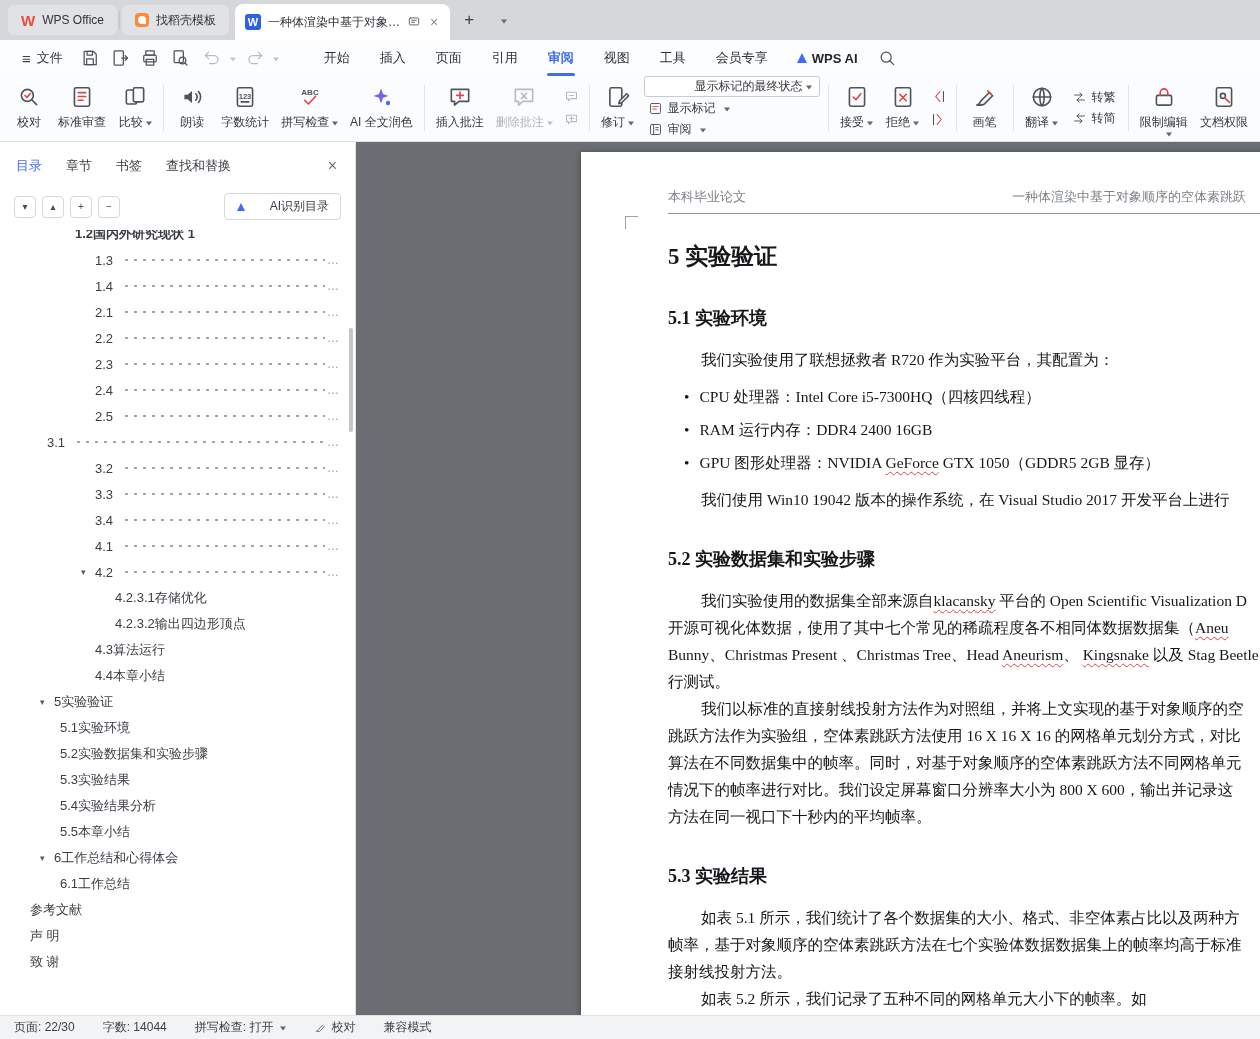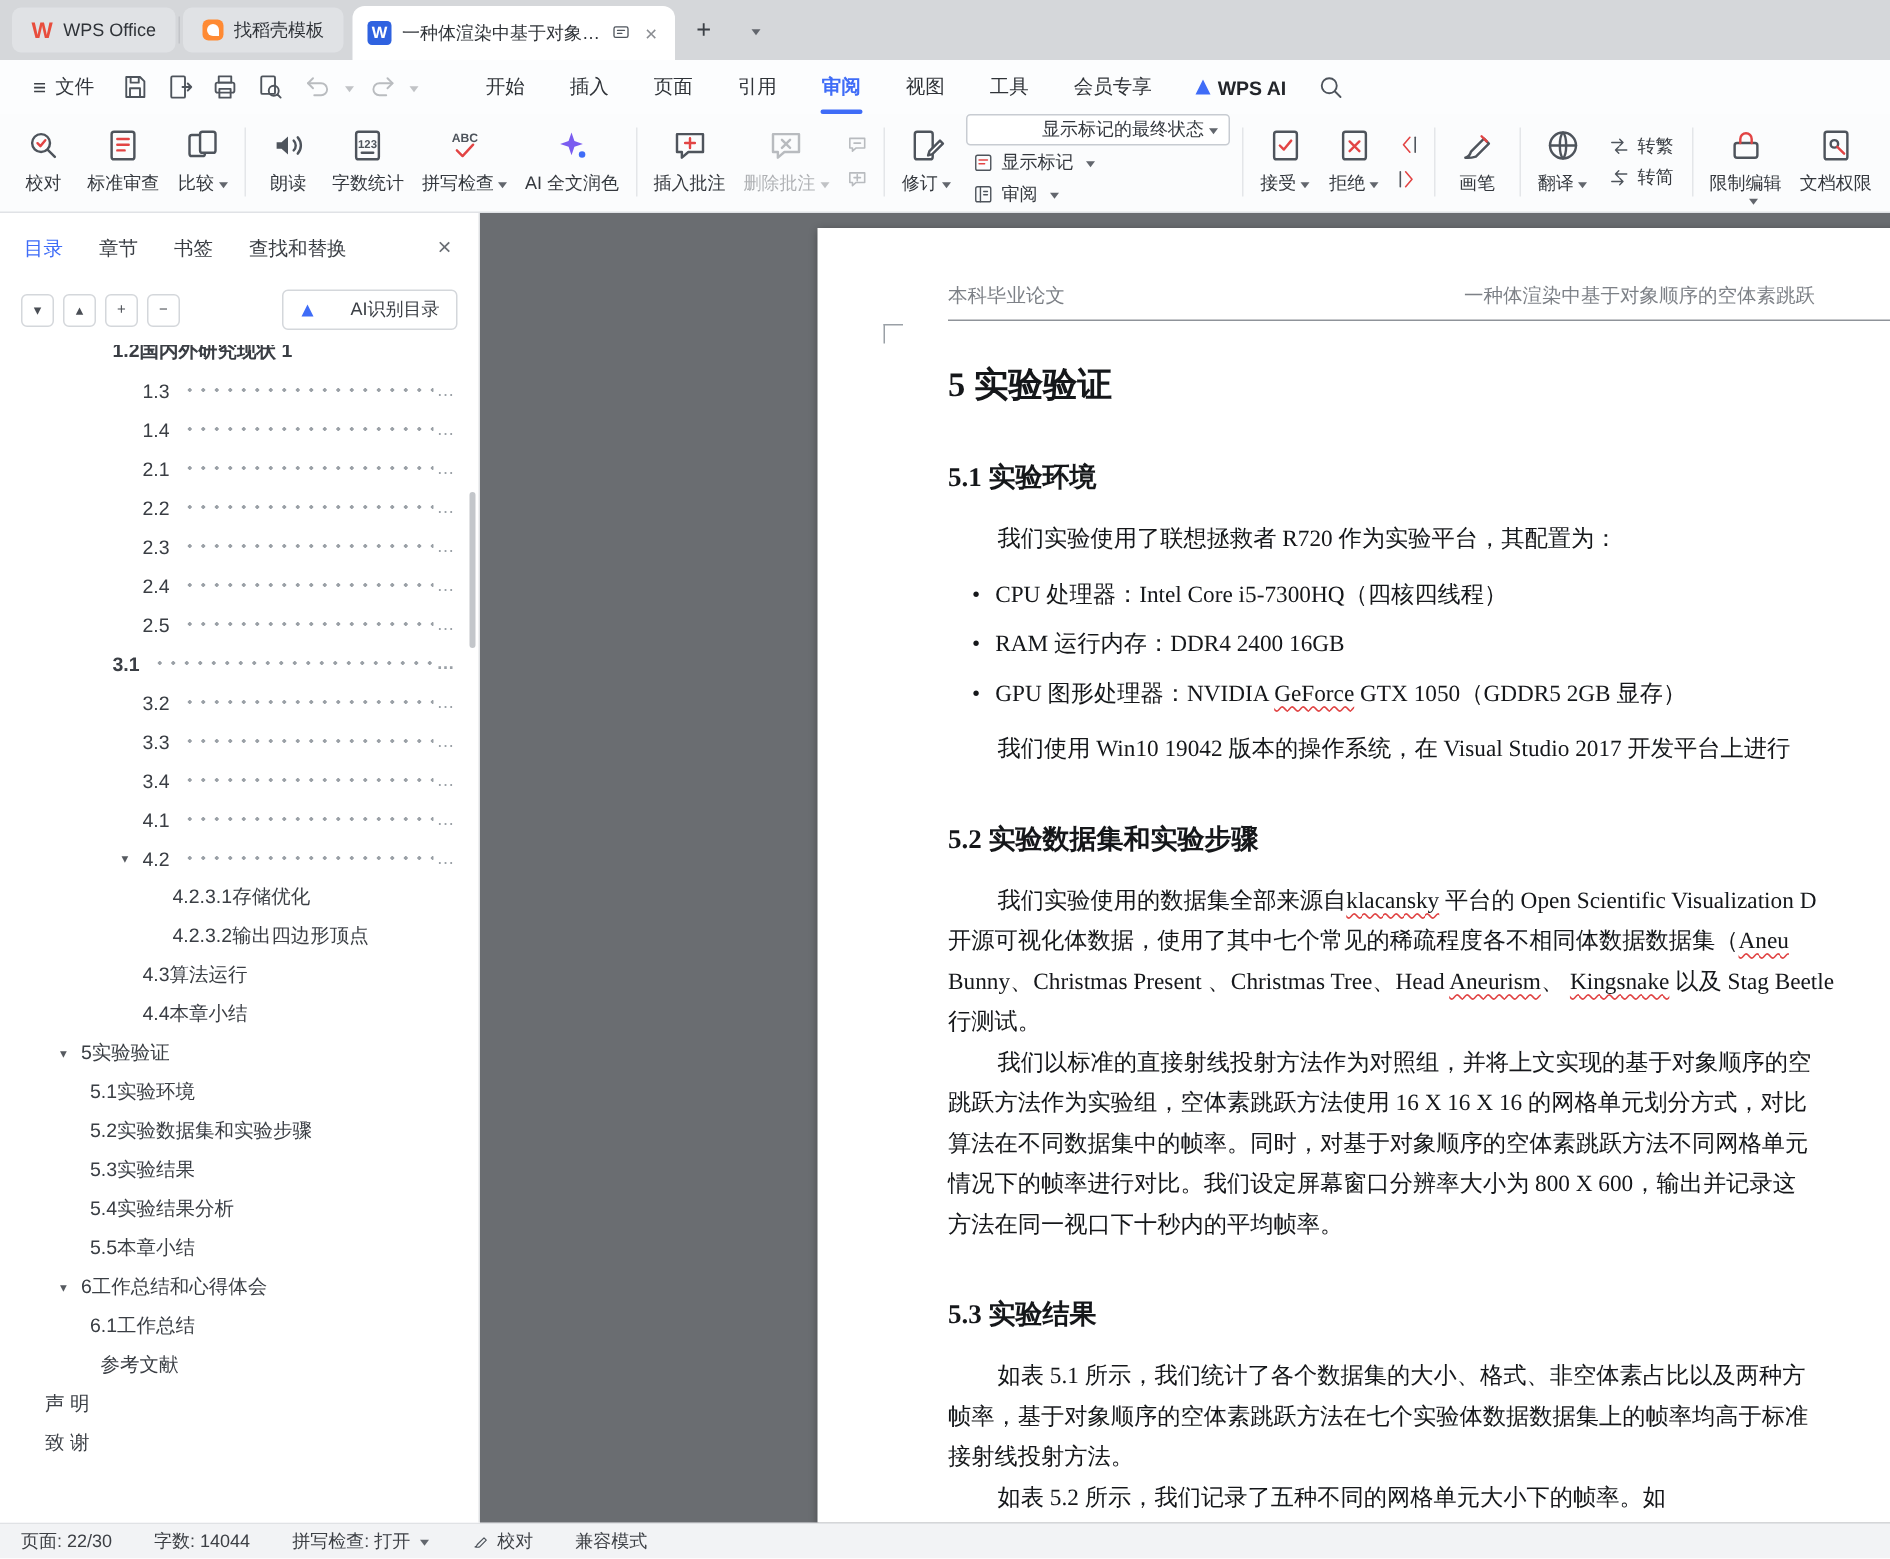--- a/index.html
+++ b/index.html
@@ -47,21 +47,21 @@
   .rcol { display:flex; flex-direction:column; justify-content:center; gap:2px; margin:0 3px; }
   .rrow { display:flex; align-items:center; gap:5px; font-size:12px; padding:1px 4px; cursor:pointer; }
   .rselect { width:176px; height:21px; border:1px solid #c8ccd2; border-radius:3px; background:#fff; display:flex; align-items:center; justify-content:flex-end; padding:0 7px; font-size:12px; cursor:pointer; }
   .rsmall { display:flex; flex-direction:column; gap:6px; margin:0 4px; }
   .ribbon-collapse { position:absolute; right:88px; bottom:4px; }
 
   
   .main { flex:1; display:flex; min-height:0; }
 
   
-  .sidebar { width:320px; flex:none; background:#fff; border-right:1px solid #dfe1e4; display:flex; flex-direction:column; position:relative; }
+  .sidebar { width:356px; flex:none; background:#fff; border-right:1px solid #dfe1e4; display:flex; flex-direction:column; position:relative; }
   .stabs { display:flex; align-items:center; gap:24px; padding:15px 18px 10px 16px; font-size:13px; color:#3a3e44; flex:none; }
   .stab { cursor:pointer; }
   .stab.active { color:#3f6cf7; }
   .sclose { margin-left:auto; color:#6b6f75; font-size:16px; cursor:pointer; }
   .sctrl { display:flex; align-items:center; gap:6px; padding:8px 14px 10px; flex:none; }
   .sqbtn { width:22px; height:22px; border:1px solid #d4d7db; border-radius:4px; background:#fff; display:flex; align-items:center; justify-content:center; font-size:10px; color:#4a4e55; cursor:pointer; }
   .ai-btn { margin-left:auto; display:flex; align-items:center; gap:24px; border:1px solid #d4d7db; border-radius:4px; background:#fff; font-size:12px; color:#3a3e44; padding:4px 11px; cursor:pointer; }
   .toc { flex:1; overflow:hidden; }
   .toc-row { height:26px; display:flex; align-items:center; font-size:13px; color:#3a3e44; padding-right:16px; white-space:nowrap; cursor:pointer; }
   .toc-row:first-child { margin-top:-9px;font-weight:bold; }
@@ -518,21 +518,21 @@
           <div class="toc-row" style="padding-left: 95px;">
             <span class="tlab">2.4</span>
             <span class="dots"></span>
             <span class="ellip">…</span>
           </div>
           <div class="toc-row" style="padding-left: 95px;">
             <span class="tlab">2.5</span>
             <span class="dots"></span>
             <span class="ellip">…</span>
           </div>
-          <div class="toc-row" style="padding-left: 75px; font-weight: bold;">
+          <div class="toc-row" style="padding-left: 47px;">
             <span class="tlab">3.1</span>
             <span class="dots"></span>
             <span class="ellip">…</span>
           </div>
           <div class="toc-row" style="padding-left: 95px;">
             <span class="tlab">3.2</span>
             <span class="dots"></span>
             <span class="ellip">…</span>
           </div>
           <div class="toc-row" style="padding-left: 95px;">
@@ -587,21 +587,21 @@
           <div class="toc-row" style="padding-left: 60px;">
             <span class="tlab">5.5本章小结</span>
           </div>
           <div class="toc-row" style="padding-left: 54px;">
             <span class="tri">▾</span>
             <span class="tlab">6工作总结和心得体会</span>
           </div>
           <div class="toc-row" style="padding-left: 60px;">
             <span class="tlab">6.1工作总结</span>
           </div>
-          <div class="toc-row" style="padding-left: 30px; margin-left: 37px;">
+          <div class="toc-row" style="padding-left: 30px;">
             <span class="tlab">参考文献</span>
           </div>
           <div class="toc-row" style="padding-left: 30px;">
             <span class="tlab">声 明</span>
           </div>
           <div class="toc-row" style="padding-left: 30px;">
             <span class="tlab">致 谢</span>
           </div>
         </div>
       <div class="sscroll">

